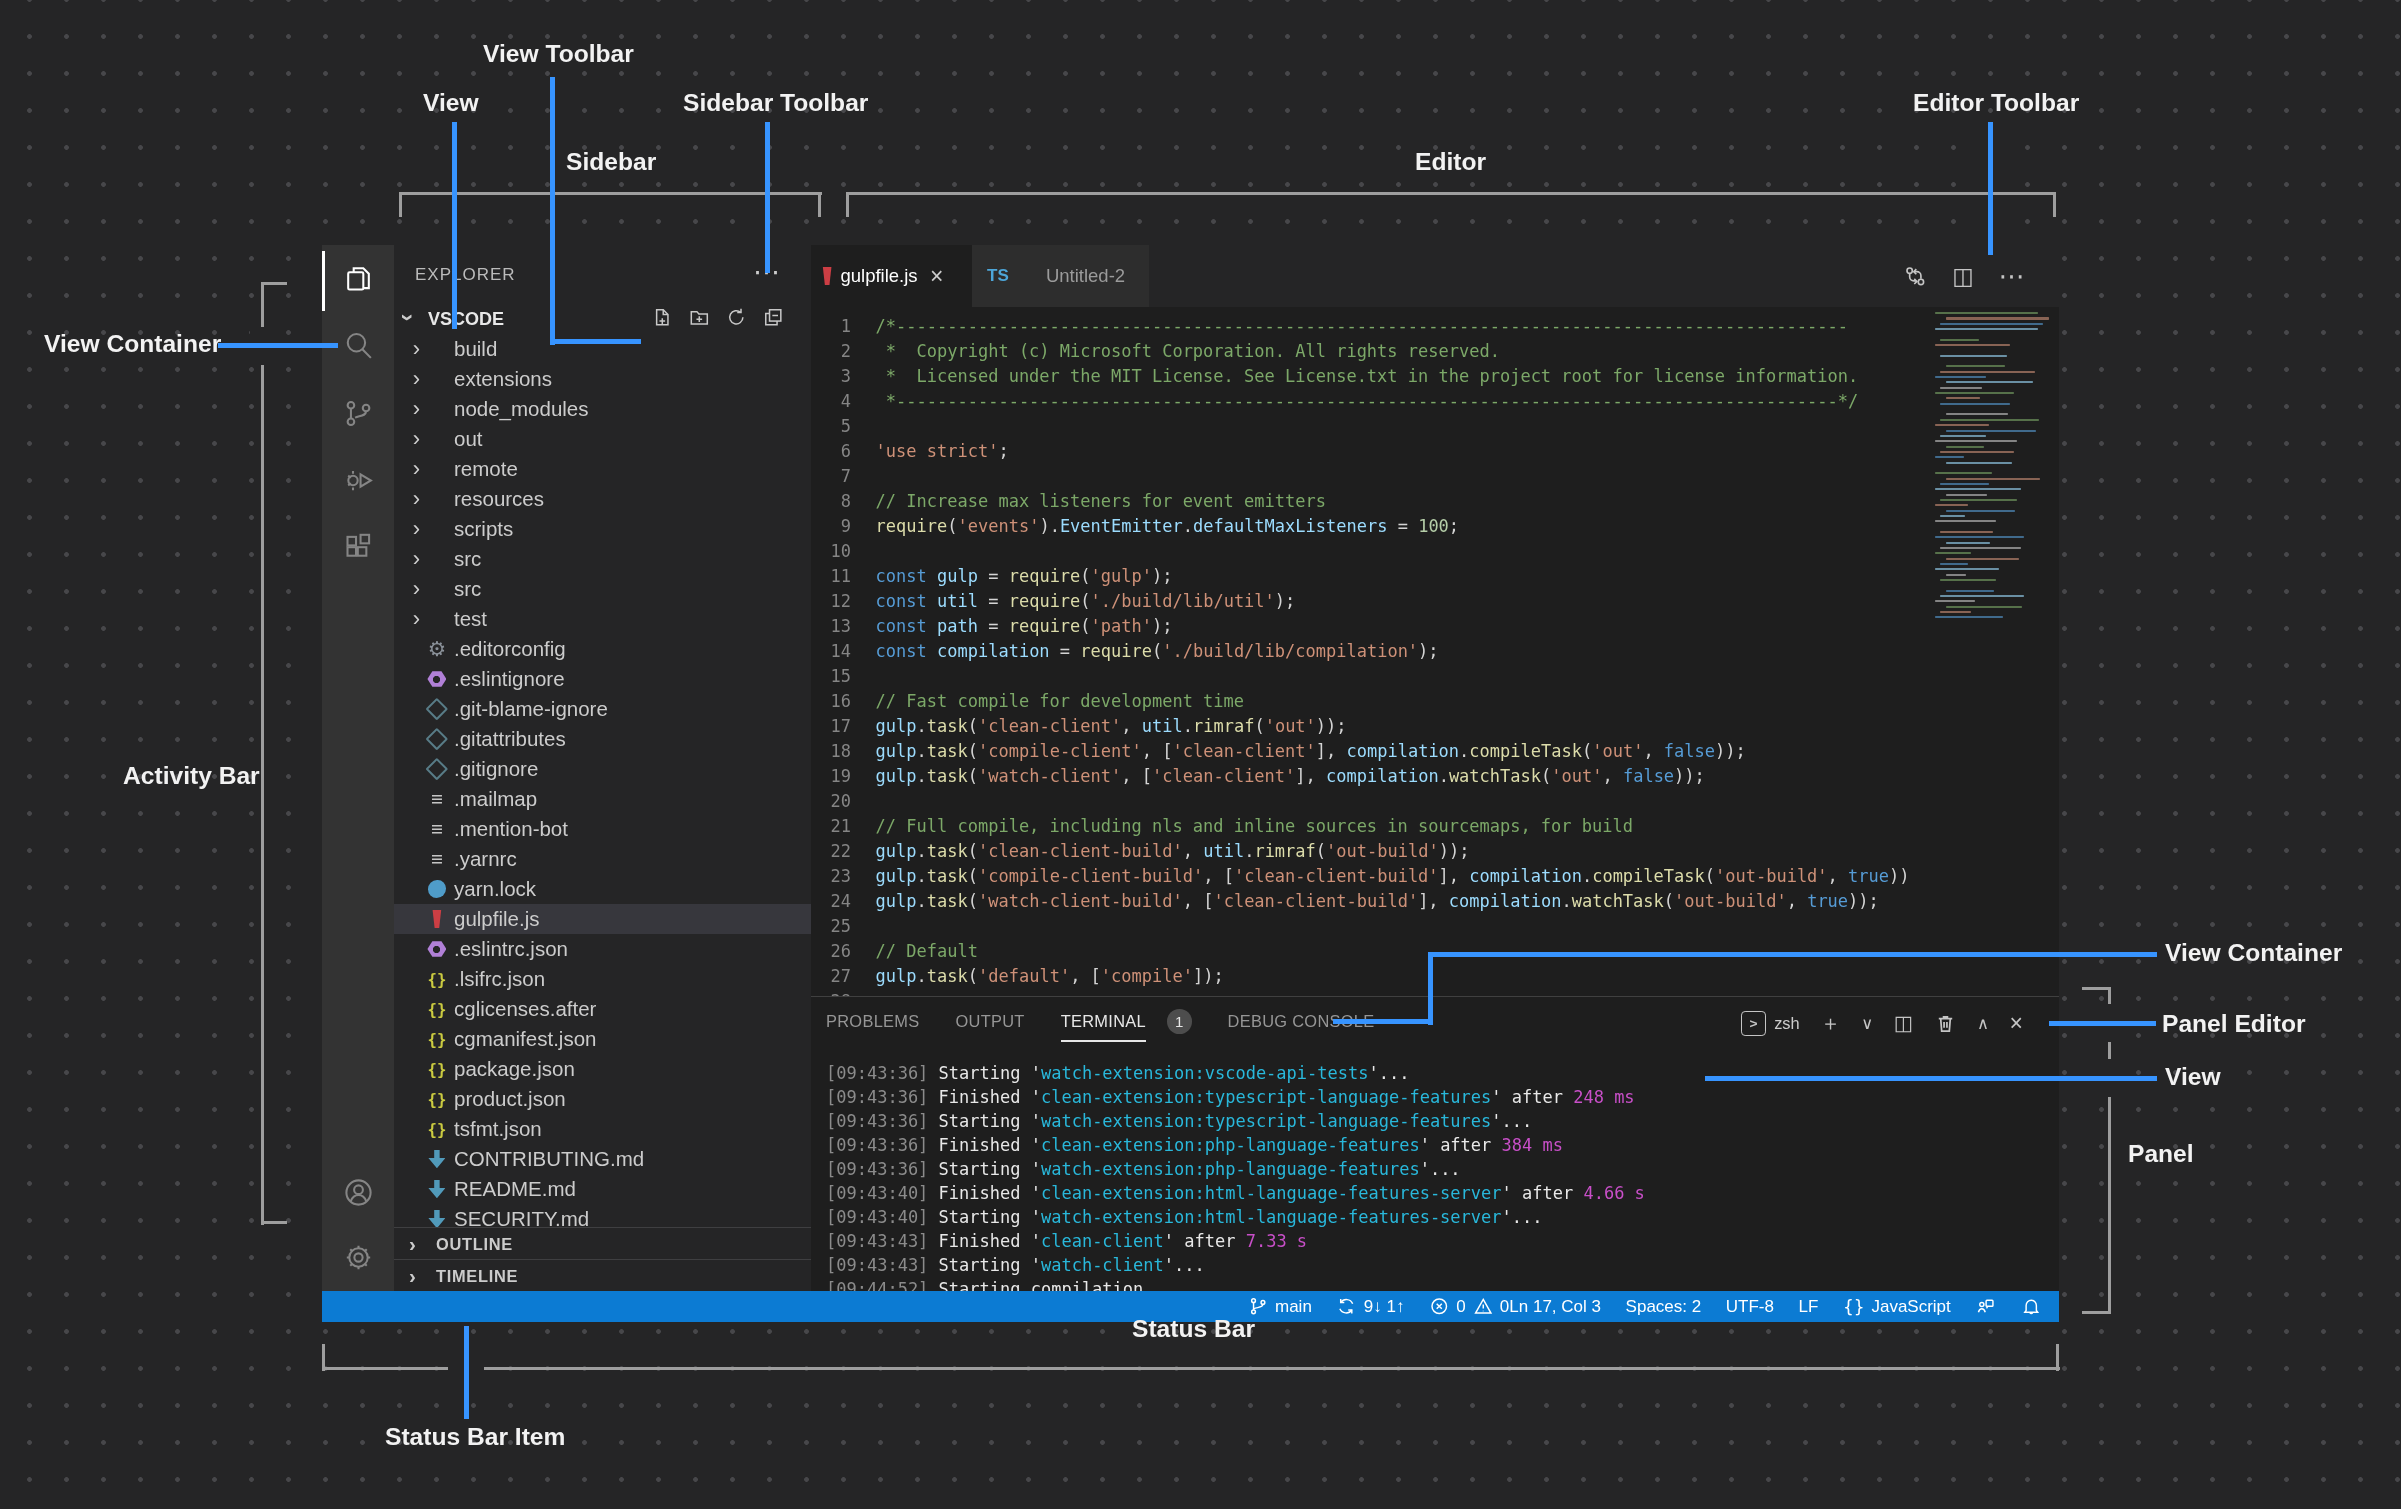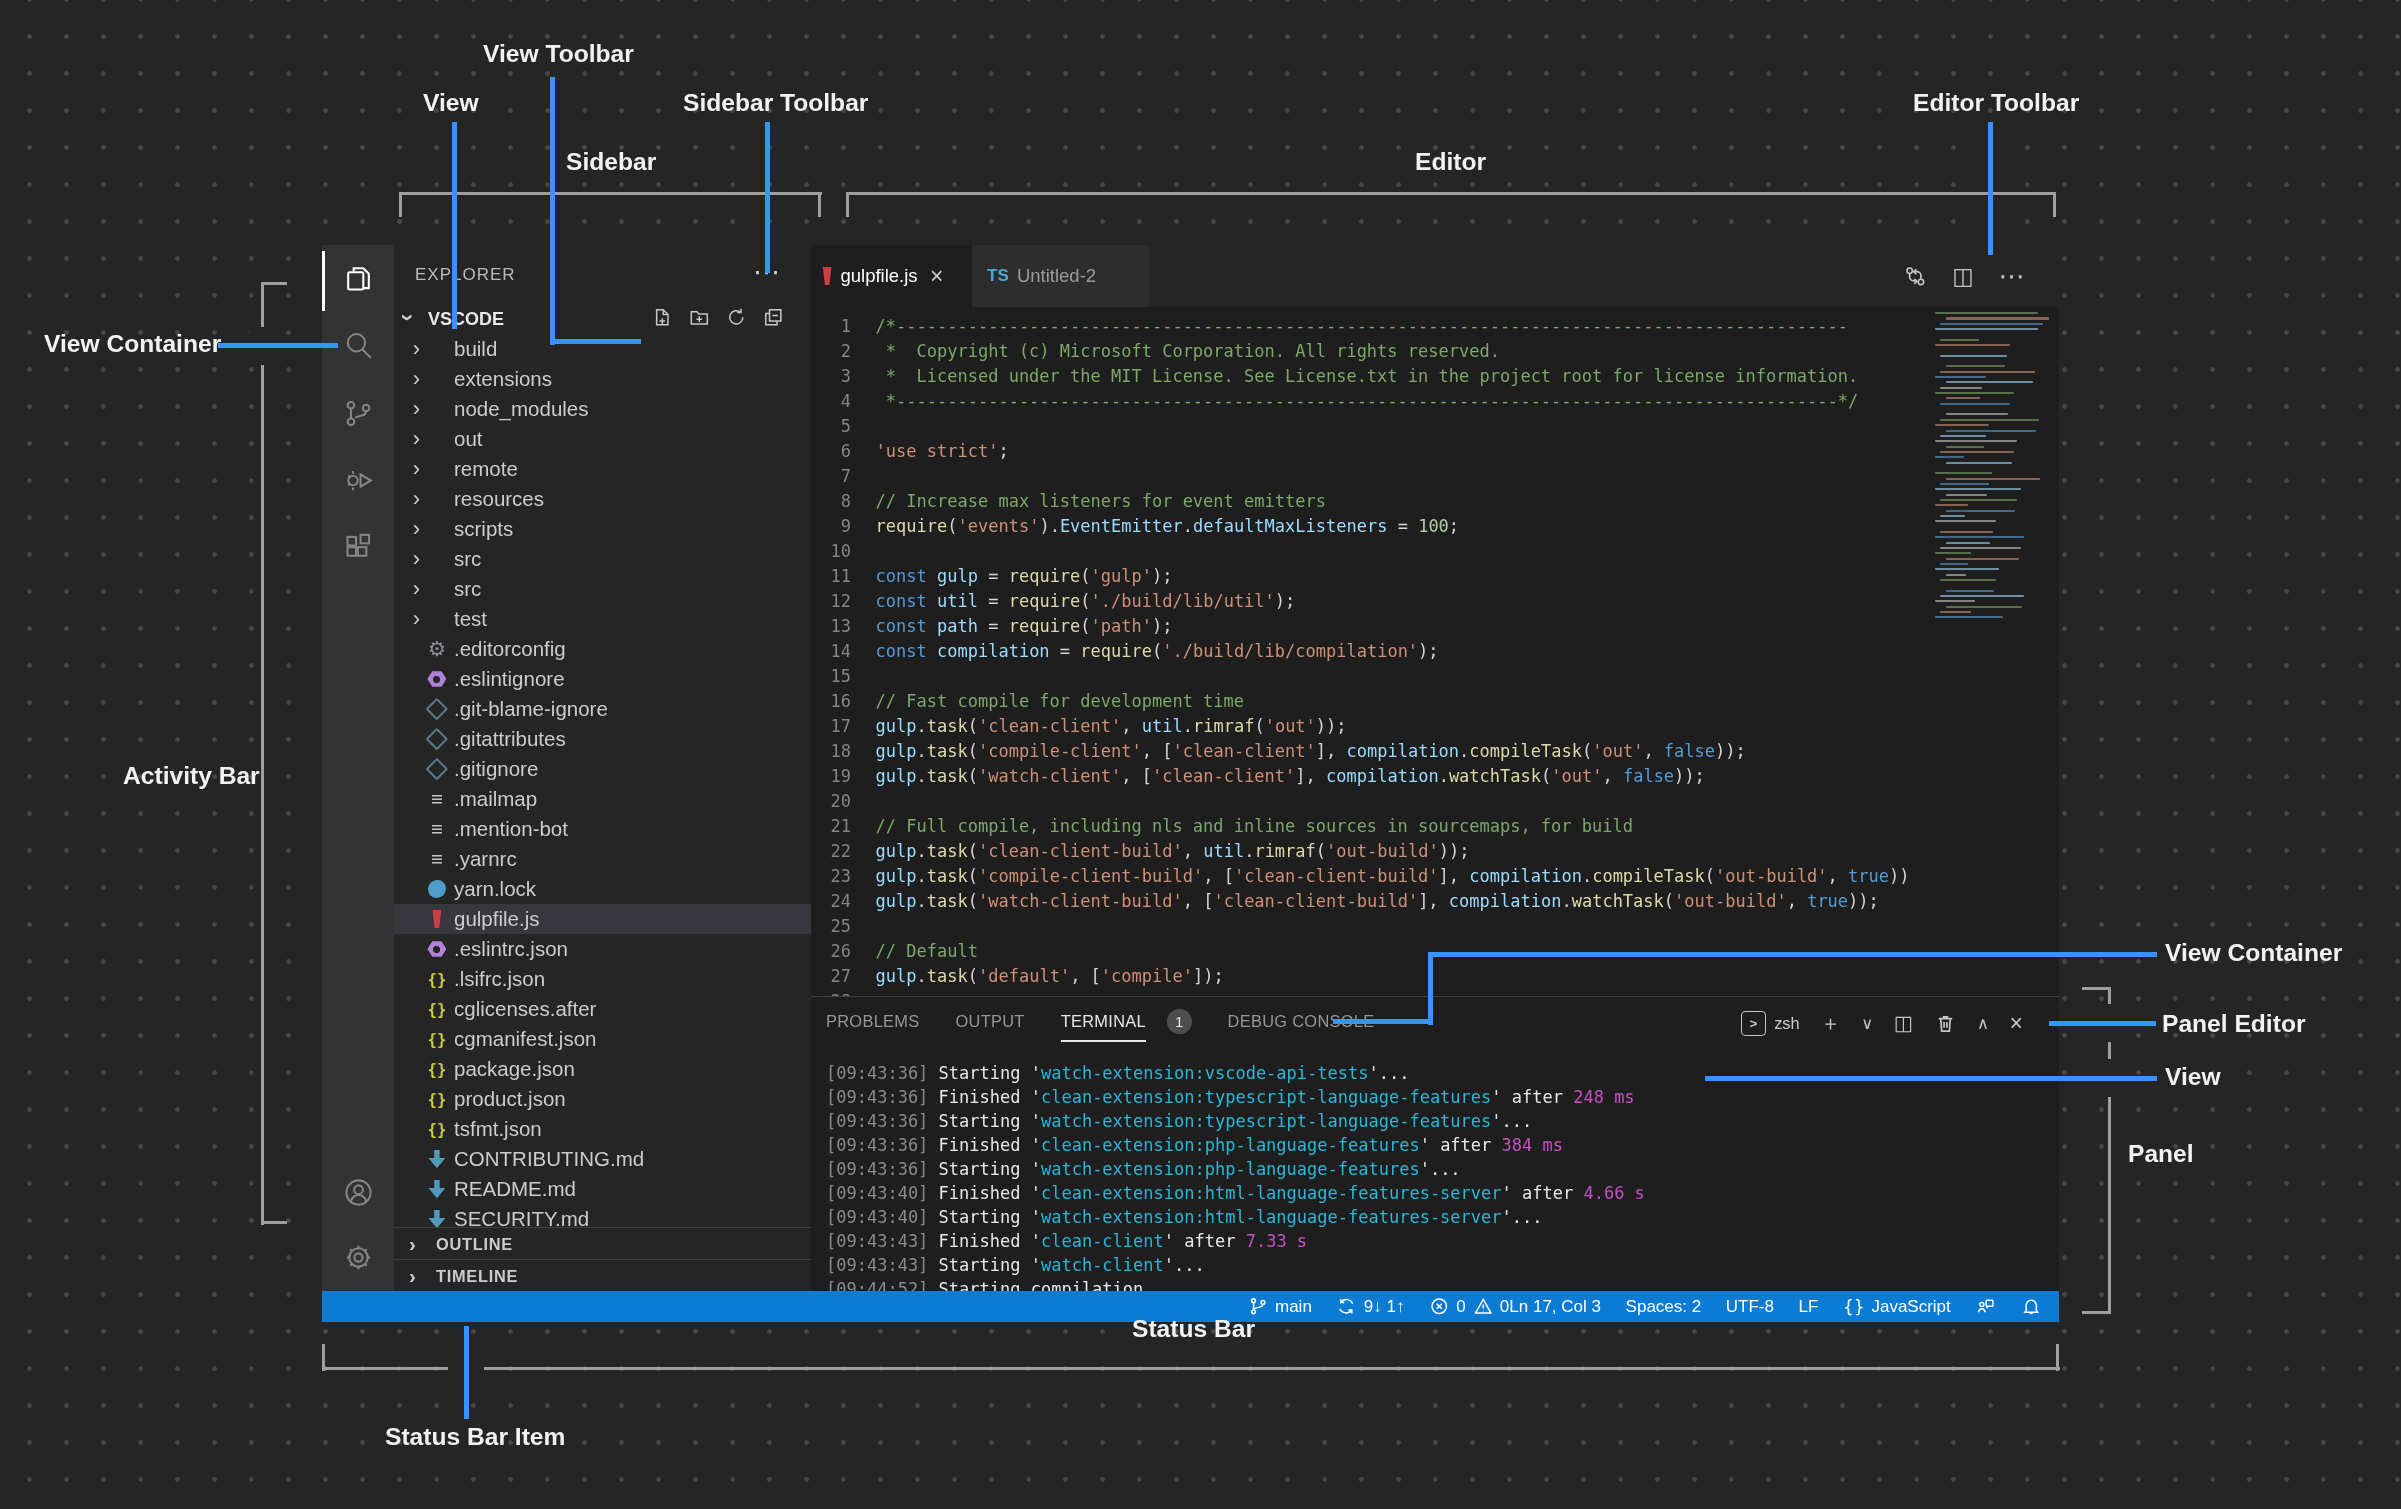--- a/index.html
+++ b/index.html
@@ -42,21 +42,21 @@
   .ic-gulp{width:10.3px;height:18.5px;background:#cc3e44;clip-path:polygon(8% 0,92% 0,72% 100%,28% 100%);position:relative;}
   .ic-md{width:17px;height:18.5px;background:#519aba;clip-path:polygon(34% 0,66% 0,66% 44%,100% 44%,50% 100%,0 44%,34% 44%);}
   .sb-bottomrow{position:absolute;left:0;width:100%;height:31px;background:#252526;border-top:1.4px solid #3f3f41;font-weight:bold;}
   .sb-bottomrow .chev{position:absolute;left:15px;top:4.1px;font-size:20.5px;color:#cccccc;}
   .sb-bottomrow .blabel{position:absolute;left:42px;top:15.7px;transform:translateY(-50%);font-size:16.4px;letter-spacing:0.7px;color:#cccccc;}
   
   #editor{position:absolute;left:489px;top:0;width:1248px;height:751px;background:#1e1e1e;overflow:hidden;}
   #tabbar{position:absolute;left:0;top:0;width:100%;height:62px;background:#252526;}
   .tab{position:absolute;top:0;height:62px;display:flex;align-items:center;}
   #tab1{left:0;width:161px;background:#1e1e1e;}
-  #tab2{left:161px;width:177px;background:#2d2d2d;}
+  #tab2{left:161px;width:177px;background:#2d2d2d;gap:29px;}
   .tabname{font-size:18.5px;}
   #tab1 .tabname{color:#ffffff;margin-left:8.2px;}
   #tab2 .tabname{color:#9b9b9b;margin-left:8.2px;}
   .tabclose{color:#cccccc;font-size:23px;margin-left:12.3px;}
   .ts-badge{color:#4da6d9;font-weight:bold;font-size:17px;margin-left:15px;}
   #tab1 .ic-gulp{margin-left:11px;}
   #ed-tools{position:absolute;right:33px;top:0;height:62px;display:flex;align-items:center;gap:24.6px;color:#c5c5c5;}
   #ed-tools svg{width:24.6px;height:24.6px;stroke:#c5c5c5;fill:none;stroke-width:1.6;}
   .glyph-split{font-size:23px;color:#c5c5c5;font-family:"DejaVu Sans",sans-serif;}
   .glyph-more{font-size:26px;color:#c5c5c5;letter-spacing:1.4px;}

